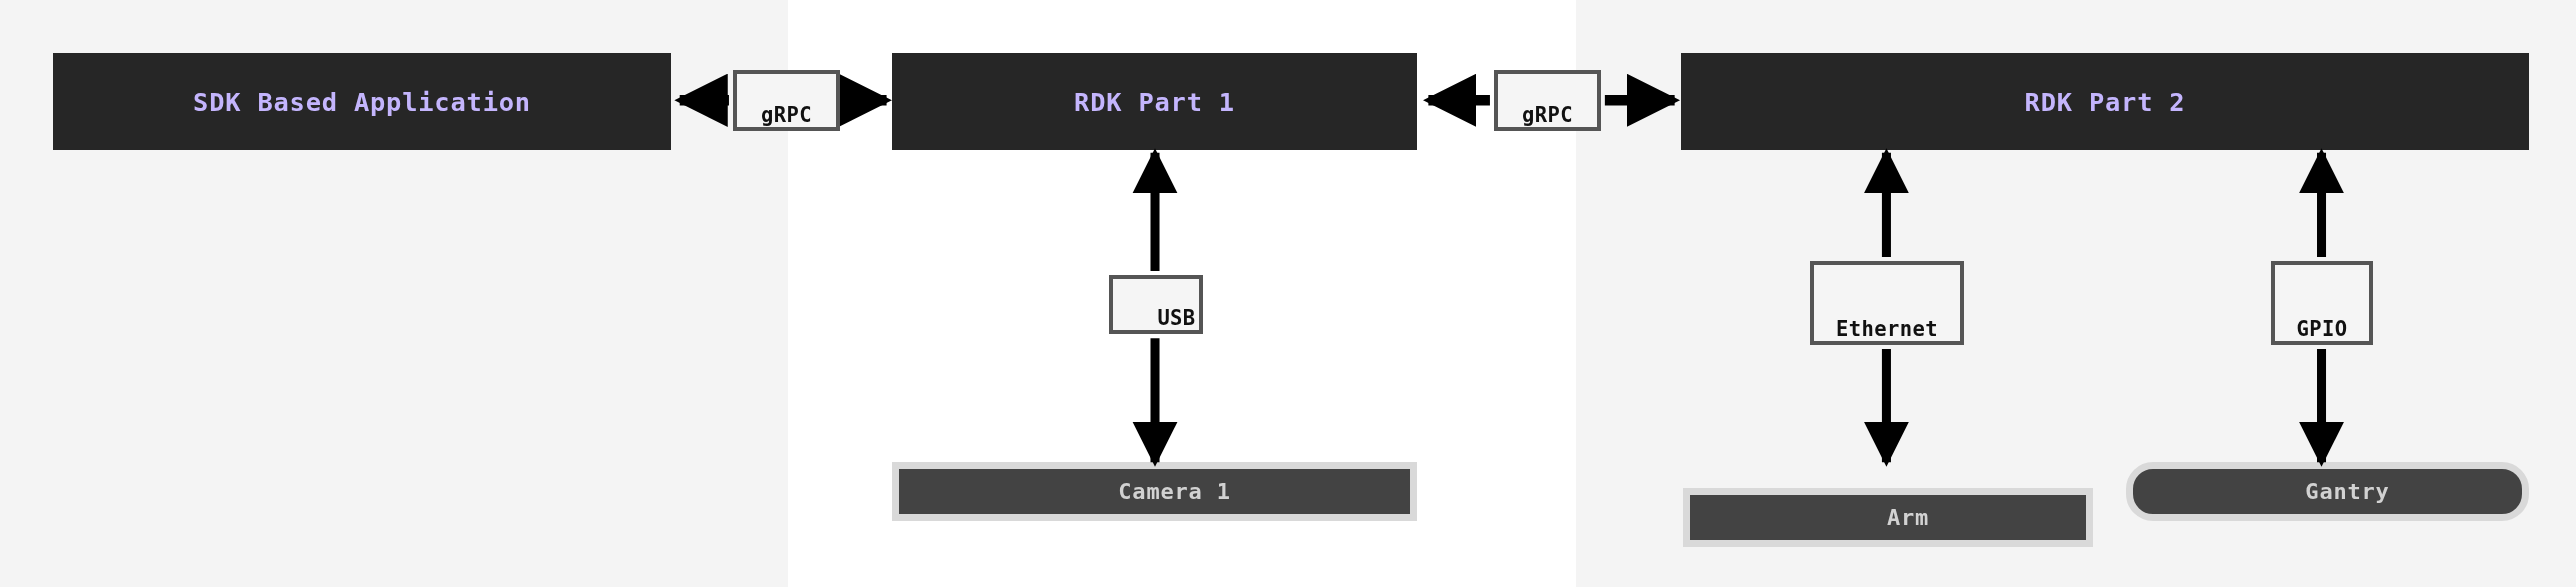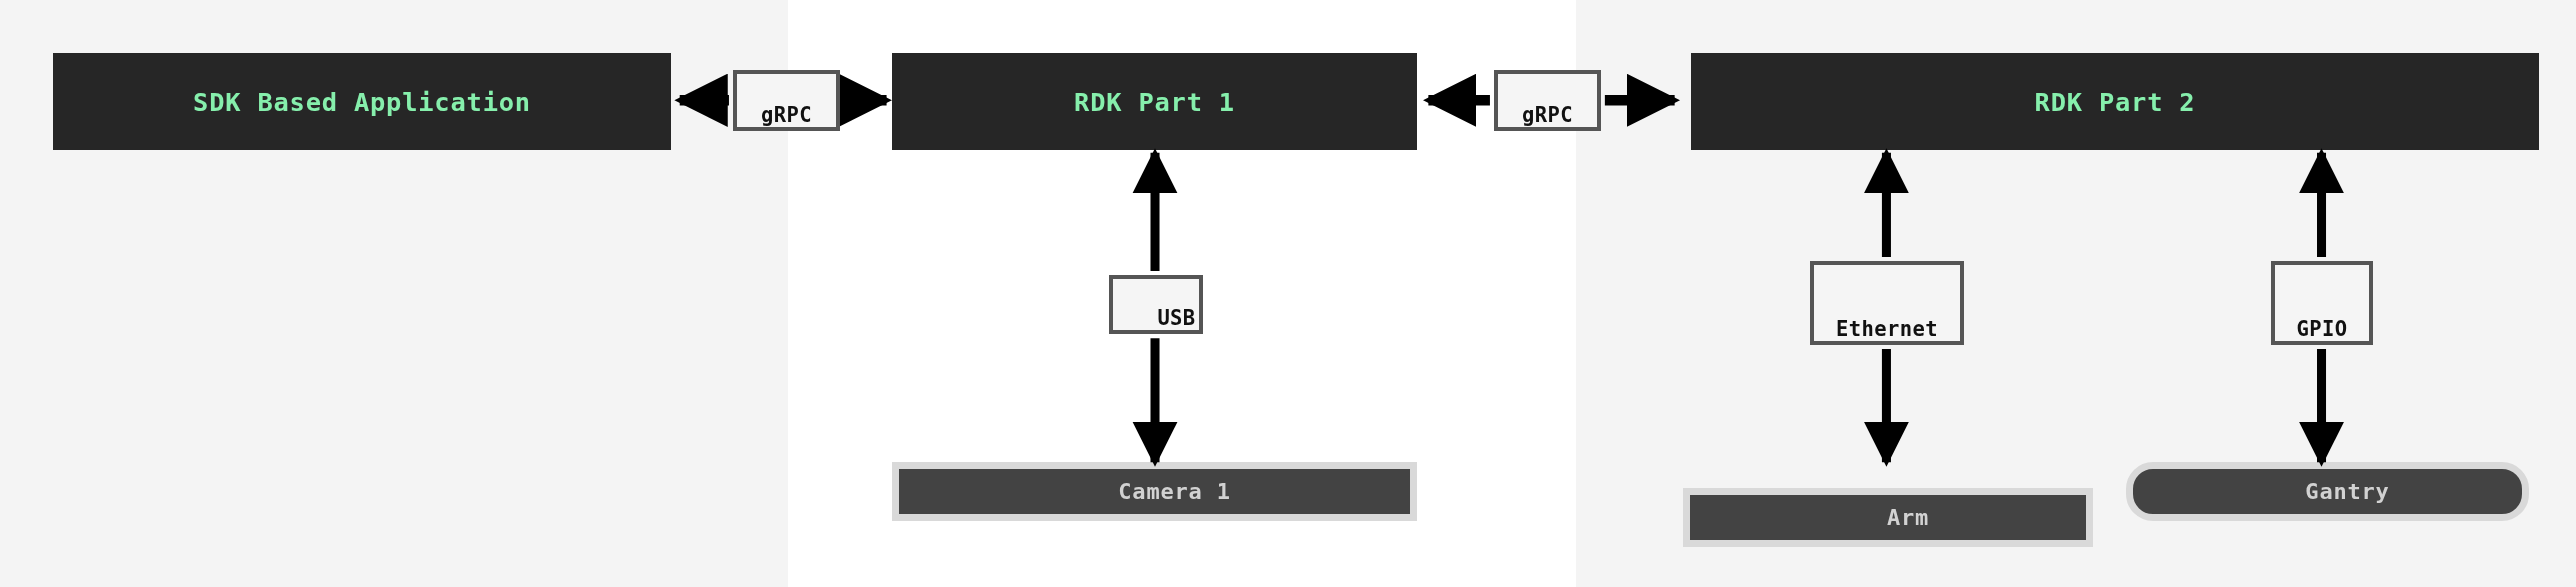--- a/index.html
+++ b/index.html
@@ -32,21 +32,21 @@
     position: absolute;
     box-sizing: border-box;
     display: flex;
     align-items: center;
     justify-content: center;
     text-align: center;
     letter-spacing: 0.8px;
   }
   .node-dark {
     background: #262626;
-    color: #86efac;
+    color: #c4b5fd;
     font-size: 25.4px;
     font-weight: 700;
   }
   .node-device {
     background: #434343;
     color: #d2d2d2;
     font-size: 22px;
     font-weight: 700;
     border: 7.4px solid #d9d9d9;
     padding-left: 40px;
@@ -132,21 +132,21 @@
   </svg>
 
   <div class="node node-dark" style="left:53px; top:53px; width:618px; height:97px;">
     <span>SDK Based Application</span>
   </div>
 
   <div class="node node-dark" style="left:892px; top:53px; width:525px; height:97px;">
     <span>RDK Part 1</span>
   </div>
 
-  <div class="node node-dark" style="left:1681px; top:53px; width:848px; height:97px;margin-left:10px;">
+  <div class="node node-dark" style="left:1681px; top:53px; width:848px; height:97px;">
     <span>RDK Part 2</span>
   </div>
 
   <div class="node node-device" style="left:892px; top:462px; width:525px; height:59px;">
     <span>Camera 1</span>
   </div>
 
   <div class="node node-device" style="left:1683px; top:488px; width:410px; height:59px;">
     <span>Arm</span>
   </div>

